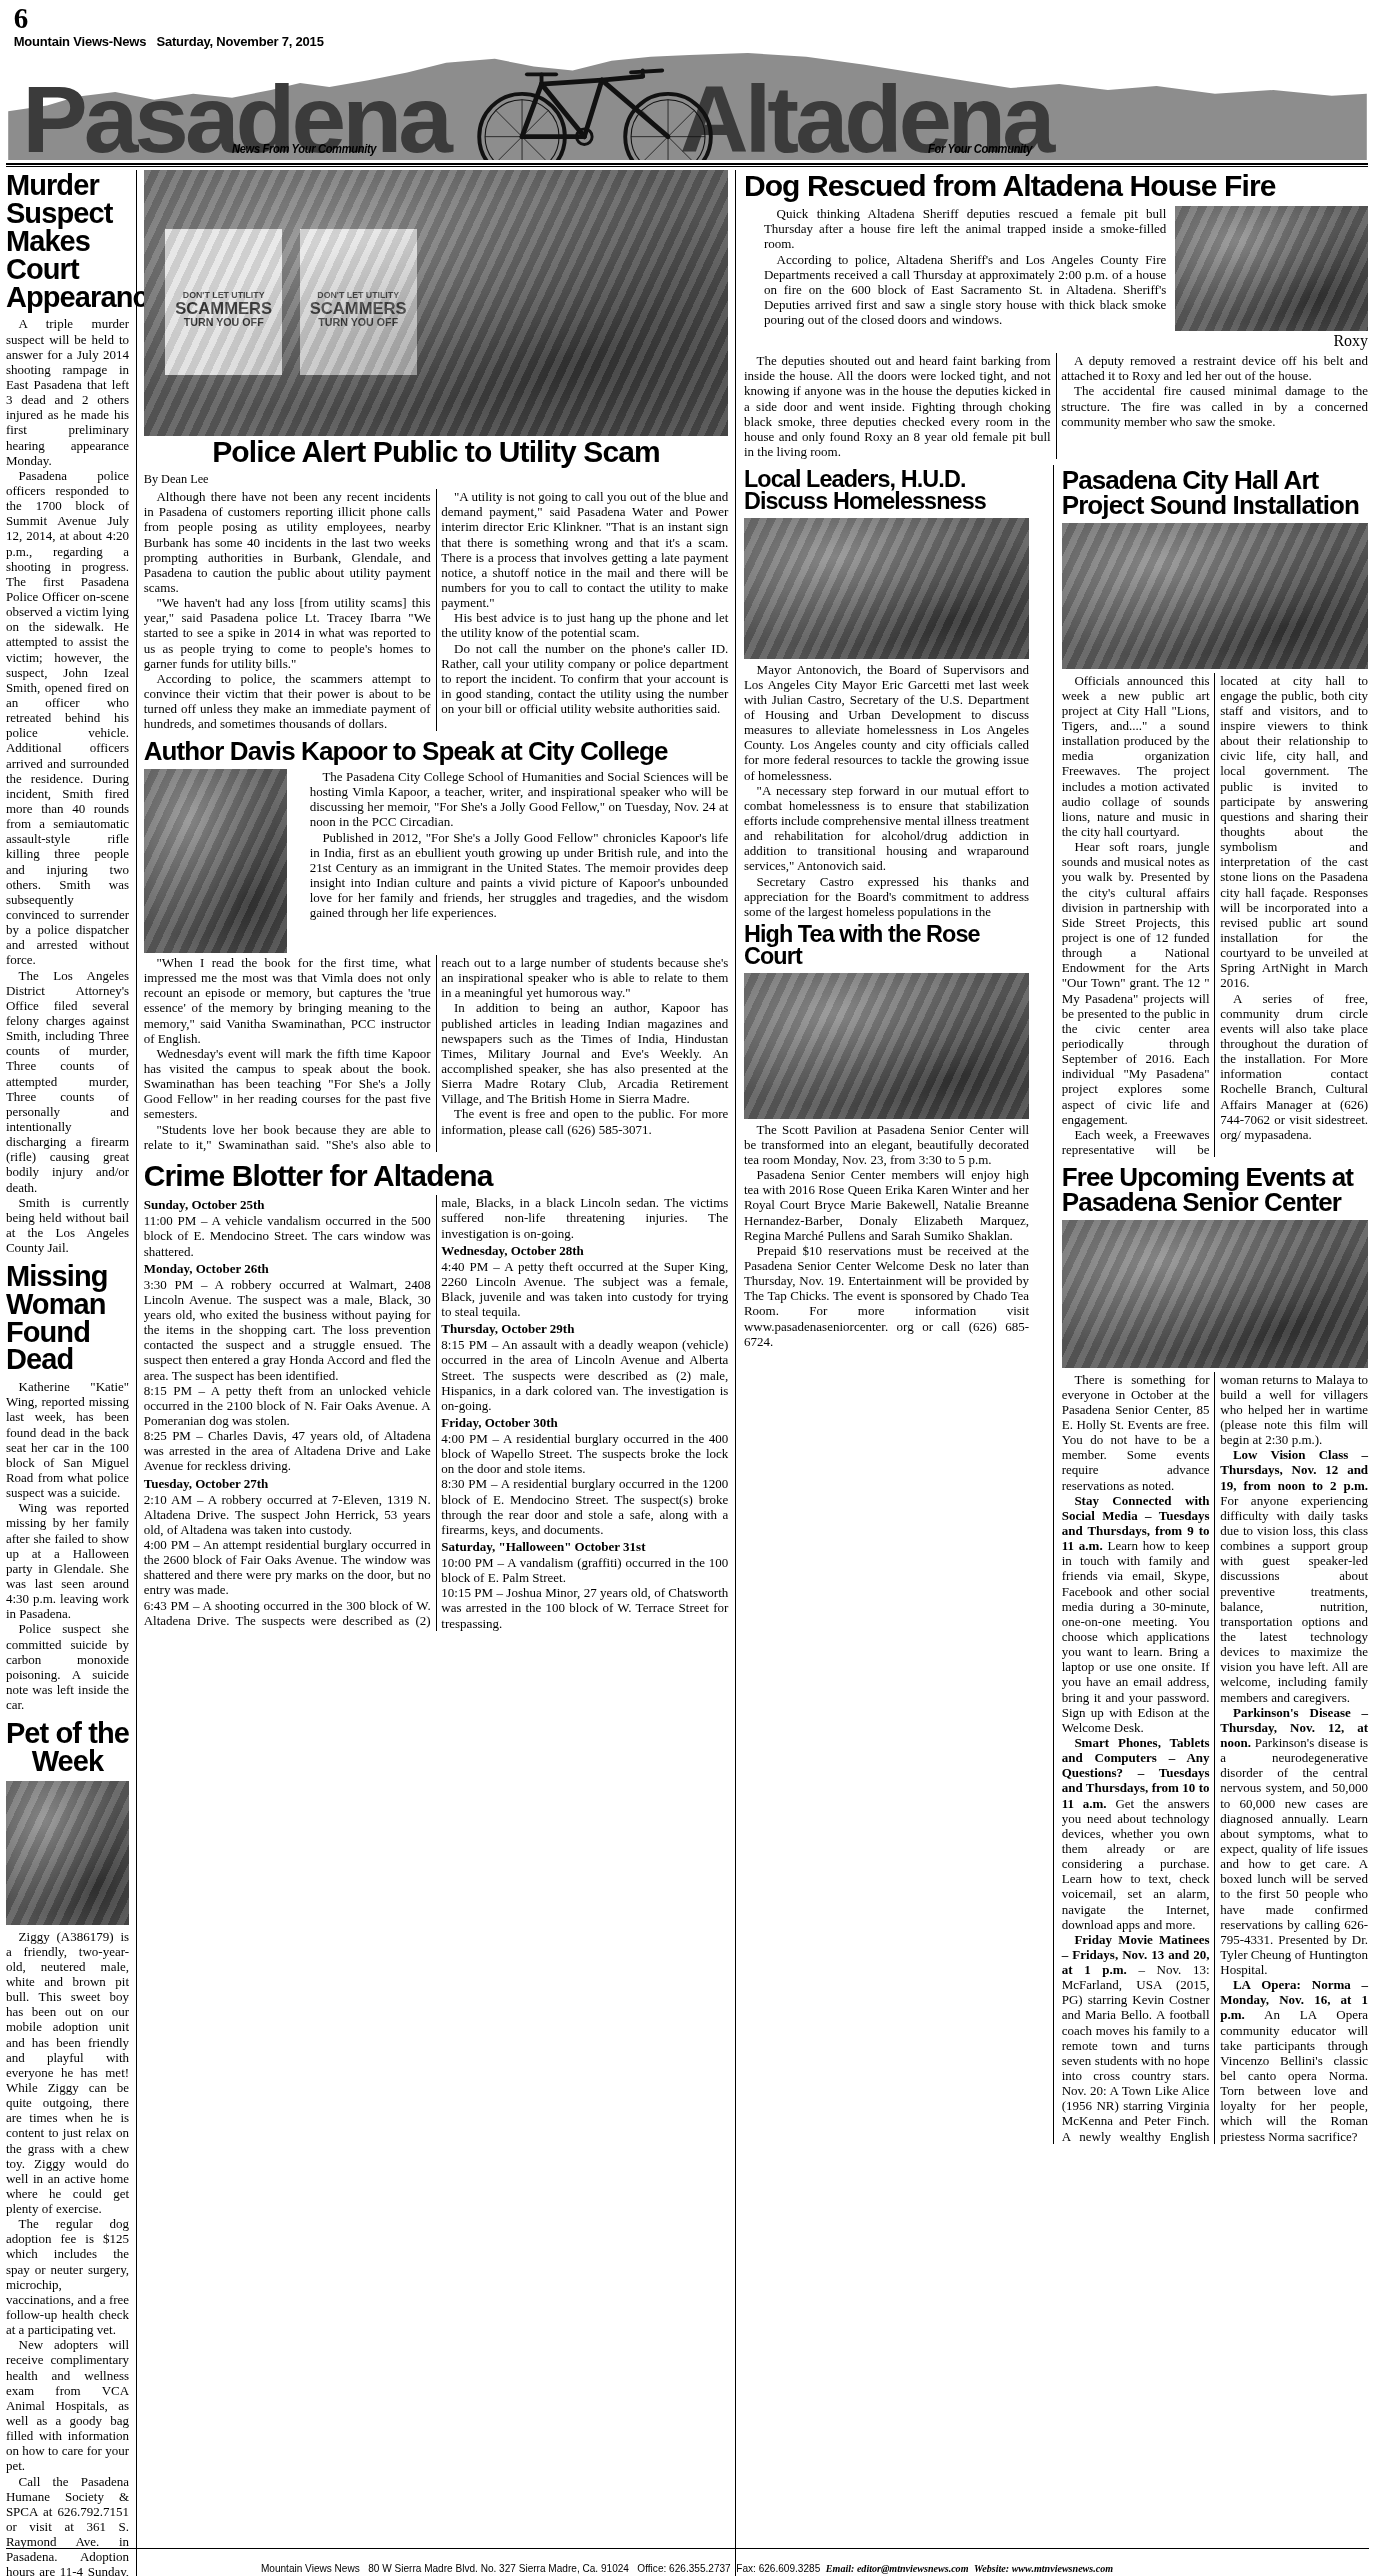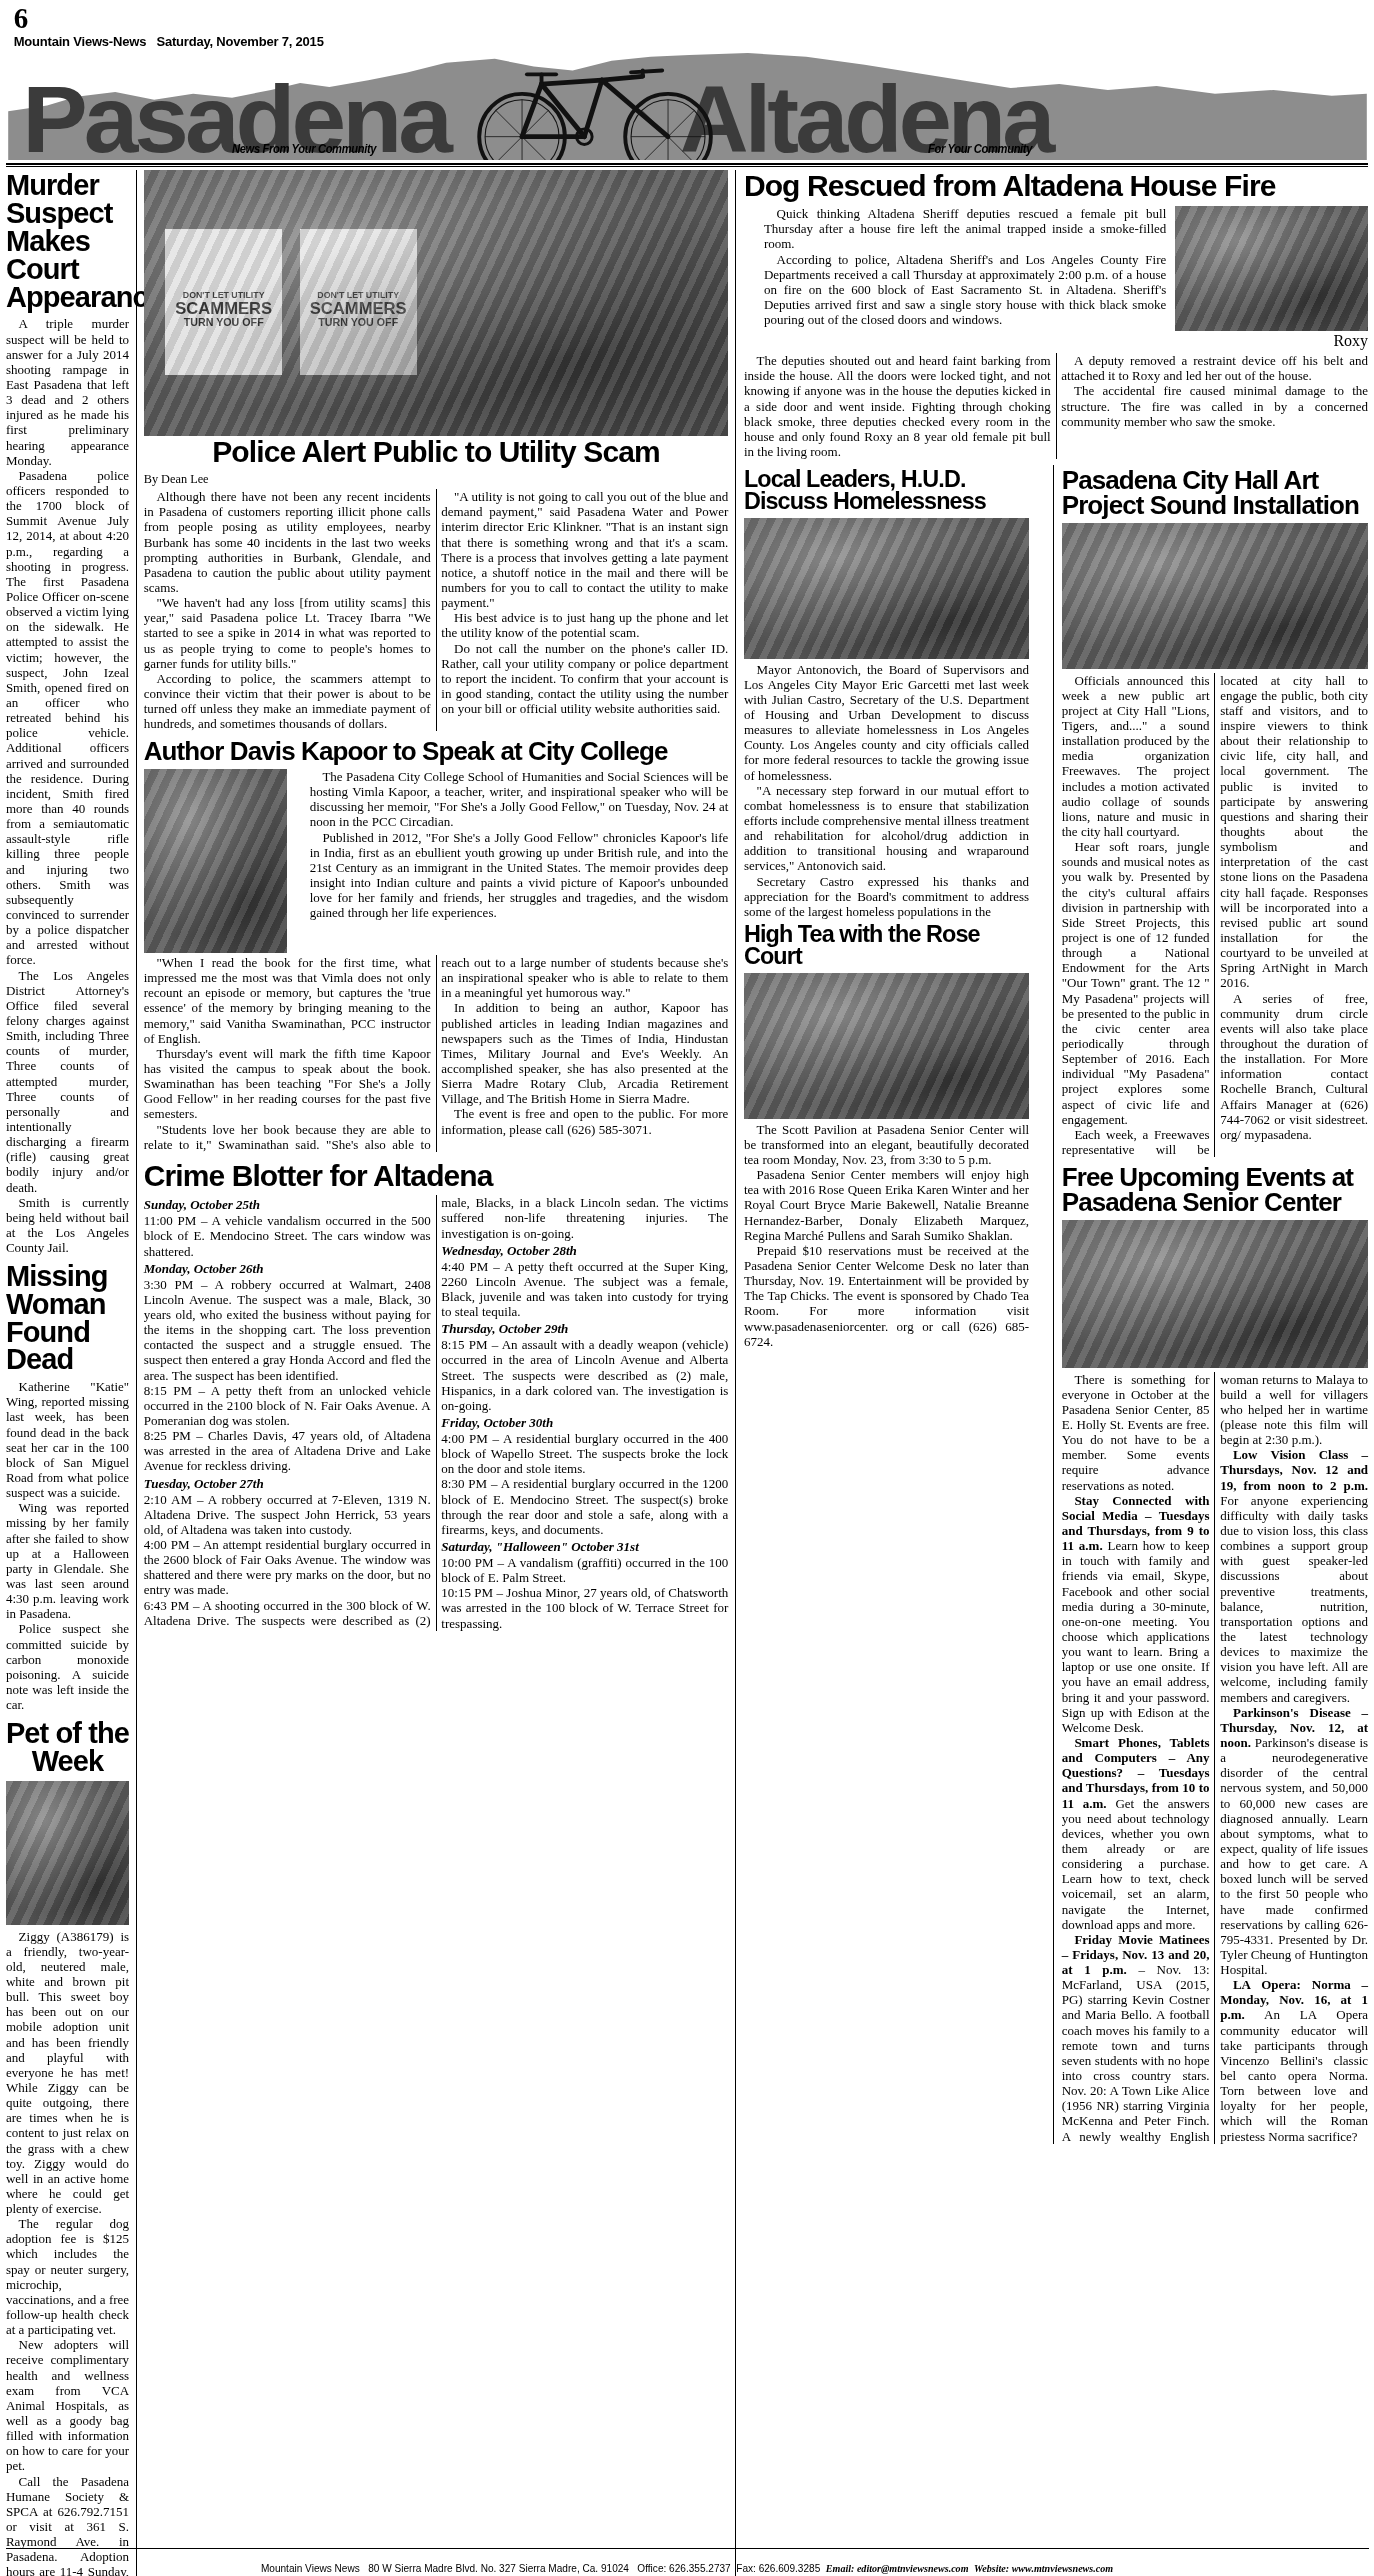--- a/index.html
+++ b/index.html
@@ -81,21 +81,21 @@
     content:""; position:absolute; inset:0;
     background:
       repeating-linear-gradient(115deg, rgba(255,255,255,.10) 0 6.8px, rgba(0,0,0,.10) 6.8px 14.6px),
       radial-gradient(ellipse at 32% 28%, rgba(255,255,255,.34), rgba(0,0,0,0) 62%),
       radial-gradient(ellipse at 72% 72%, rgba(0,0,0,.45), rgba(0,0,0,0) 60%);
   }
 
   .sub-bold { font-weight:700; }
   .date-hd { font-weight:700; font-size:13px; }
   .blotter .body { text-indent:0; text-align:justify; }
-  .blotter .date-hd { margin-top:12px;font-style:italic; }
+  .blotter .date-hd { margin-top:12px; }
 
   .footer {
     position:absolute; left:0; bottom:5.9px; width:1374px;
     text-align:center;
     font-size:11.2px;
     font-family:"Liberation Sans", sans-serif;
     transform:scaleX(0.9);
   }
   .footer .it { font-family:"Liberation Serif", serif; font-style:italic; font-weight:700;}
   .footer-rule { position:absolute; left:5.9px; bottom:31px; width:1363px; border-top:1px solid #000; }
@@ -231,21 +231,21 @@
       <div style="display:flex; gap:23px; margin-top:2px;">
         <div class="ph" style="width:143px;height:184px;flex:0 0 143px;"></div>
         <div style="flex:1 1 auto;">
           <p class="body">The Pasadena City College School of Humanities and Social Sciences will be hosting Vimla Kapoor, a teacher, writer, and inspirational speaker who will be discussing her memoir, "For She's a Jolly Good Fellow," on Tuesday, Nov. 24 at noon in the PCC Circadian.</p>
           <p class="body">Published in 2012, "For She's a Jolly Good Fellow" chronicles Kapoor's life in India, first as an ebullient youth growing up under British rule, and into the 21st Century as an immigrant in the United States. The memoir provides deep insight into Indian culture and paints a vivid picture of Kapoor's unbounded love for her family and friends, her struggles and tragedies, and the wisdom gained through her life experiences.</p>
         </div>
       </div>
 
       <div class="twocol" style="margin-top:2px;">
         <p class="body">"When I read the book for the first time, what impressed me the most was that Vimla does not only recount an episode or memory, but captures the 'true essence' of the memory by bringing meaning to the memory," said Vanitha Swaminathan, PCC instructor of English.</p>
-        <p class="body">Thursday's event will mark the fifth time Kapoor has visited the campus to speak about the book. Swaminathan has been teaching "For She's a Jolly Good Fellow" in her reading courses for the past five semesters.</p>
+        <p class="body">Wednesday's event will mark the fifth time Kapoor has visited the campus to speak about the book. Swaminathan has been teaching "For She's a Jolly Good Fellow" in her reading courses for the past five semesters.</p>
         <p class="body">"Students love her book because they are able to relate to it," Swaminathan said. "She's also able to reach out to a large number of students because she's an inspirational speaker who is able to relate to them in a meaningful yet humorous way."</p>
         <p class="body">In addition to being an author, Kapoor has published articles in leading Indian magazines and newspapers such as the Times of India, Hindustan Times, Military Journal and Eve's Weekly. An accomplished speaker, she has also presented at the Sierra Madre Rotary Club, Arcadia Retirement Village, and The British Home in Sierra Madre.</p>
         <p class="body">The event is free and open to the public. For more information, please call (626) 585-3071.</p>
       </div>
 
       <h2 class="hl hl-wide" style="margin-top:9.8px;">Crime Blotter for Altadena</h2>
 
       <div class="twocol blotter" style="margin-top:2px;">
         <div><span class="date-hd">Sunday, October 25th</span></div>
         <p class="body">11:00 PM – A vehicle vandalism occurred in the 500 block of E. Mendocino Street. The cars window was shattered.</p>

